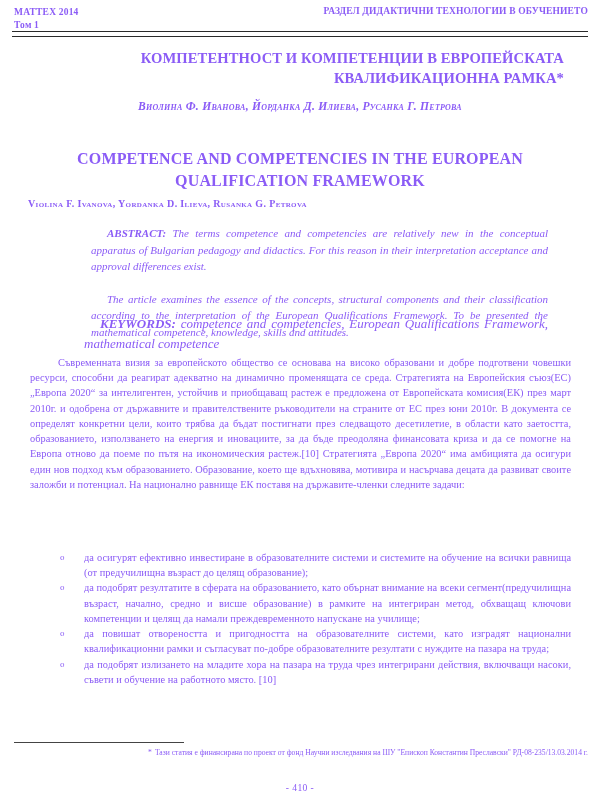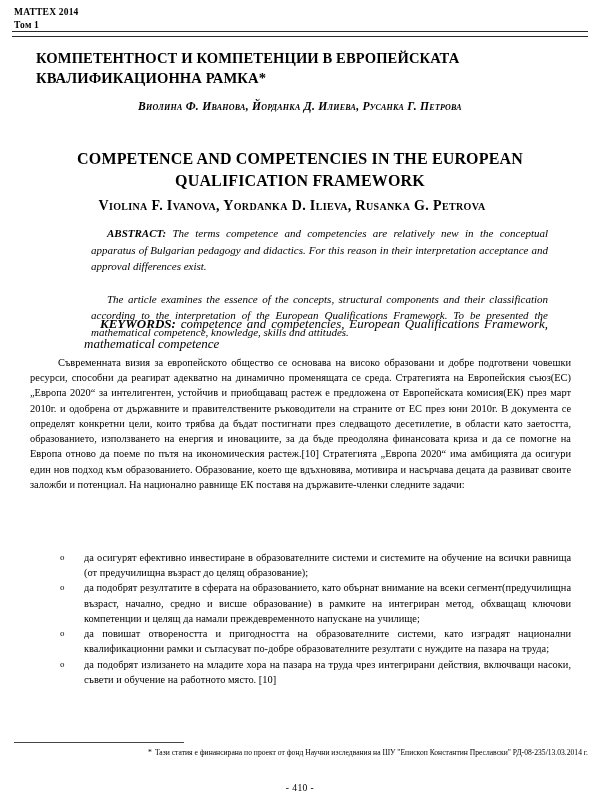--- a/index.html
+++ b/index.html
@@ -6,21 +6,21 @@
     margin: 0;
     padding: 0;
     background: #ffffff;
   }
   .page {
     position: relative;
     width: 600px;
     height: 800px;
     background: #ffffff;
     font-family: "Liberation Serif", "DejaVu Serif", serif;
-    color: #000000;
+    color: #8b5cf6;
     overflow: hidden;
     box-sizing: border-box;
   }
 
   
   .runhead {
     position: absolute;
     top: 6px;
     left: 14px;
     right: 12px;
@@ -50,21 +50,21 @@
     border-top: 1.6px solid #2a2a2a;
     border-bottom: 1.6px solid #2a2a2a;
   }
 
   
   .title-bg {
     position: absolute;
     top: 49px;
     left: 36px;
     right: 36px;
-    text-align: left;
+    text-align: right;
     font-size: 14.6px;
     font-weight: bold;
     line-height: 1.34;
     letter-spacing: .1px;
   }
   .authors-bg {
     position: absolute;
     top: 100px;
     left: 30px;
     right: 30px;
@@ -82,24 +82,23 @@
     right: 50px;
     text-align: center;
     font-size: 16px;
     font-weight: bold;
     line-height: 1.37;
     letter-spacing: .15px;
   }
   .authors-en {
     position: absolute;
     top: 198px;
-    left: 14px;
+    left: 28px;
     right: 30px;
-    text-align: center;
-    font-size: 14px;
+    font-size: 10px;
     font-weight: bold;
     font-variant: small-caps;
     letter-spacing: .35px;
   }
 
   
   .abstract-block {
     position: absolute;
     top: 225px;
     left: 91px;
@@ -201,20 +200,21 @@
 </head>
 <body>
 
 <div class="page">
 
   <div class="runhead">
     <div class="runhead-left">
       <div>MATTEX 2014</div>
       <div>Том 1</div>
     </div>
+    <div class="runhead-right">РАЗДЕЛ  ДИДАКТИЧНИ ТЕХНОЛОГИИ В ОБУЧЕНИЕТО</div>
   </div>
 
   <div class="rule-double"></div>
 
   <div class="title-bg">КОМПЕТЕНТНОСТ И КОМПЕТЕНЦИИ В ЕВРОПЕЙСКАТА КВАЛИФИКАЦИОННА РАМКА*</div>
 
   <div class="authors-bg">Виолина Ф. Иванова,  Йорданка Д. Илиева,  Русанка Г. Петрова</div>
 
   <div class="title-en">COMPETENCE AND COMPETENCIES IN THE EUROPEAN QUALIFICATION FRAMEWORK</div>
 

